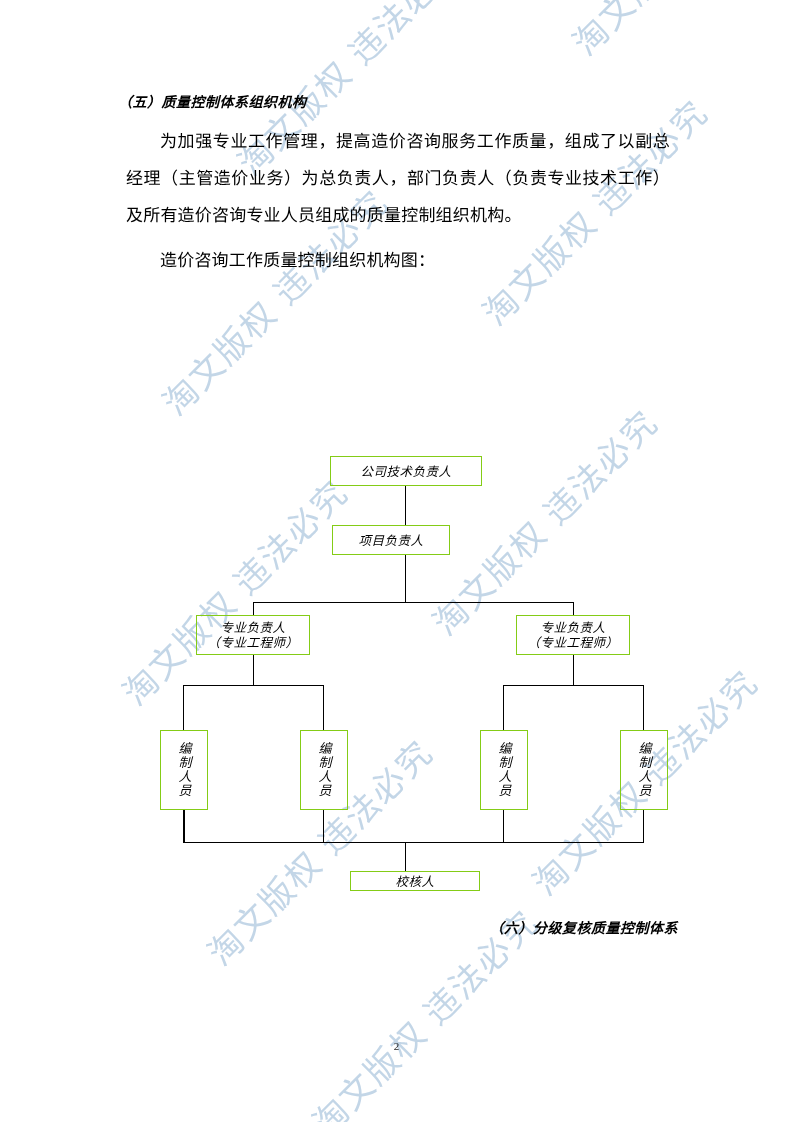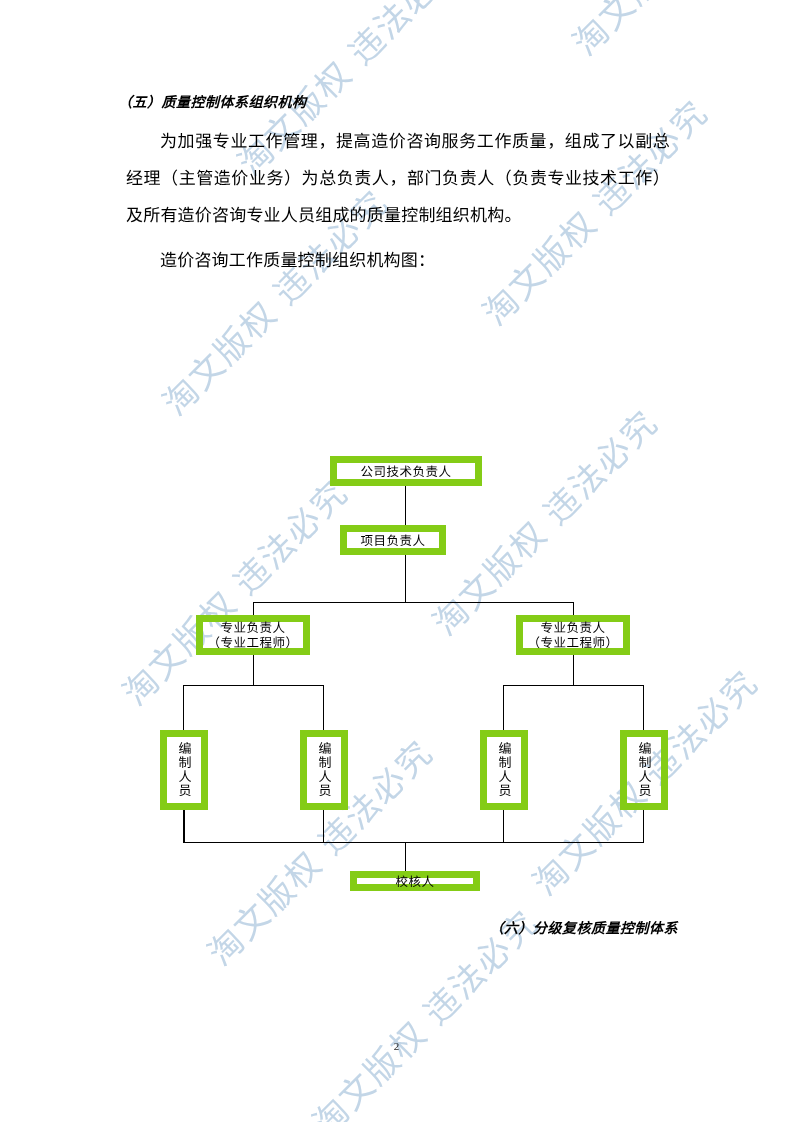--- a/index.html
+++ b/index.html
@@ -86,32 +86,33 @@
   
   .orgchart {
     position: absolute;
     left: 118px;
     top: 448px;
     width: 560px;
     height: 452px;
   }
   .ocbox {
     position: absolute;
-    border: 7px solid #84cc16;
+    border: 1px solid #84cc16;
     box-sizing: border-box;
     background: transparent;
     font-family: "DejaVu Sans", "Liberation Sans", sans-serif;
     font-size: 12.5px;
     line-height: 15px;
     color: #000;
     display: flex;
     align-items: center;
     justify-content: center;
     text-align: center;
     letter-spacing: 0.5px;
+    font-style: italic;
   }
   .ocbox.vert {
     font-size: 13px;
     line-height: 19px;
     letter-spacing: 1px;
   }
   .ocbox .lbl {
     display: block;
   }
   .ocline {
@@ -164,21 +165,21 @@
     </div>
 
     <div class="orgchart">
 
       <div class="ocbox" style="left:212px; top:8px; width:152px; height:30px;">
         <span class="lbl">公司技术负责人</span>
       </div>
 
       <div class="ocline v" style="left:287px; top:38px; height:39px;"></div>
 
-      <div class="ocbox" style="left:222px; top:77px; width:106px; height:30px;">
+      <div class="ocbox" style="left:214px; top:77px; width:118px; height:30px;">
         <span class="lbl">项目负责人</span>
       </div>
 
       <div class="ocline v" style="left:287px; top:107px; height:47px;"></div>
 
       <div class="ocline h" style="left:135px; top:154px; width:320px;"></div>
 
       <div class="ocline v" style="left:135px; top:154px; height:13px;"></div>
 
       <div class="ocline v" style="left:455px; top:154px; height:13px;"></div>

